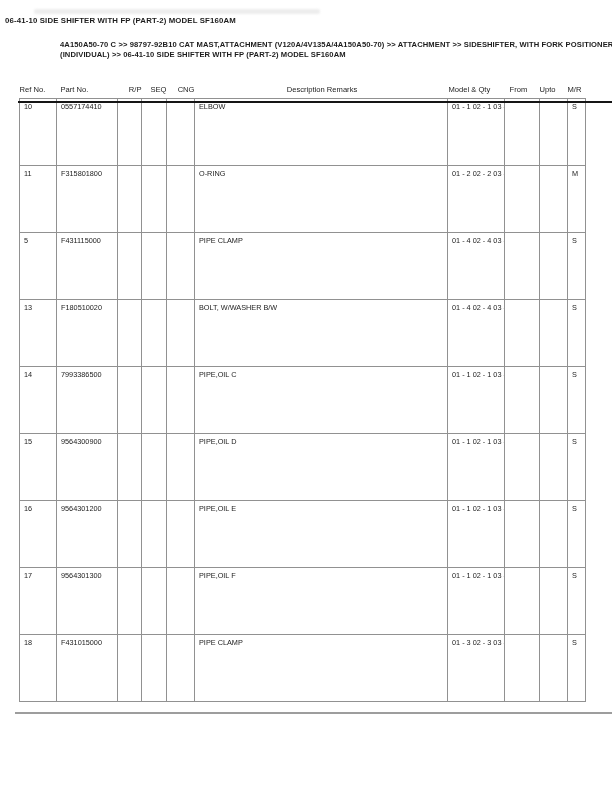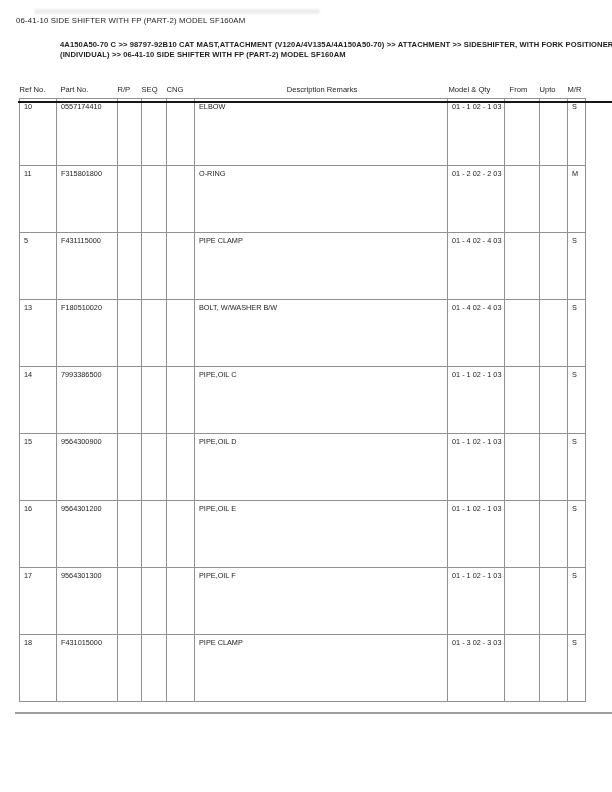--- a/index.html
+++ b/index.html
@@ -10,24 +10,24 @@
   body {
     width: 612px;
     height: 792px;
     position: relative;
     font-family: "Liberation Sans", sans-serif;
     color: #1c1c1c;
     -webkit-font-smoothing: antialiased;
   }
   .page-title {
     position: absolute;
-    left: 16px;
+    left: 5px;
     top: 16px;
     font-size: 7.8px;
-    font-weight: normal;
+    font-weight: bold;
     letter-spacing: 0.15px;
     white-space: nowrap;
   }
   .breadcrumb {
     position: absolute;
     left: 20px;
     top: 40px;
     width: 556px;
     font-size: 7.6px;
     font-weight: bold;
@@ -59,21 +59,21 @@
     font-weight: normal;
     text-align: left;
     vertical-align: bottom;
     padding: 0 0 4px 0;
     white-space: nowrap;
   }
   table.parts th.c-part  { padding-left: 4px; }
   table.parts th.c-desc  { padding-left: 2px; text-align: center; }
   table.parts th.c-model { padding-left: 1px; }
   table.parts th.c-from  { padding-left: 5px; }
-  table.parts th.center  { text-align: left; padding-left: 0; }
+  table.parts th.center  { text-align: right; padding-left: 0; }
   table.parts td {
     border: 1px solid #919191;
     vertical-align: top;
     font-size: 7.3px;
     line-height: 10.15px;
     padding: 2.5px 2px 0 4px;
     overflow: hidden;
     white-space: nowrap;
   }
   table.parts tbody tr { height: 67px; }

